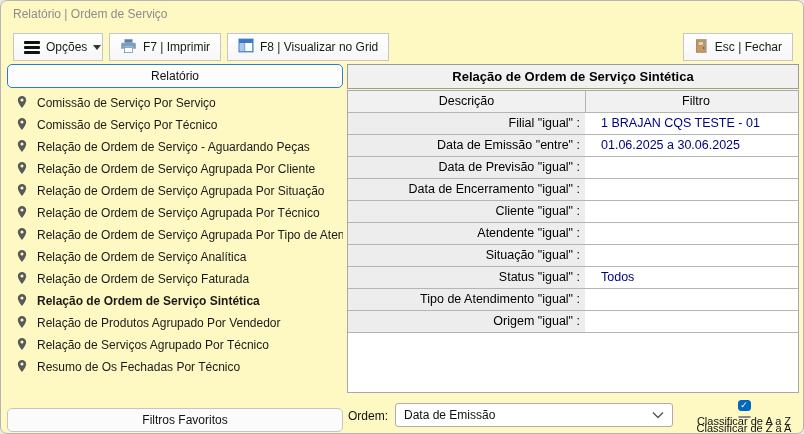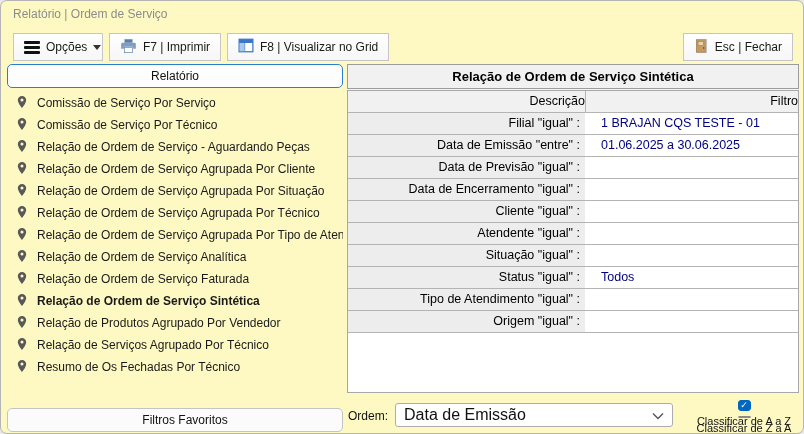--- a/index.html
+++ b/index.html
@@ -43,34 +43,34 @@
   .report-title {
     position:absolute; left:346px; top:63px; width:452px; height:25px;
     border:1px solid #9c9c9c; background:#f1f1f1; font-size:13px; font-weight:bold;
     color:#000; text-align:center; line-height:23px;
   }
   .filter-table {
     position:absolute; left:346px; top:89px; width:452px; height:303px;
     border:1px solid #a8a8a8; background:#ffffff;
   }
   .trow { display:flex; height:22px; border-bottom:1px solid #b4b4b4; }
-  .thead .th { background:#f1f1f1; font-size:12.5px; color:#000; text-align:right; line-height:21px; }
+  .thead .th { background:#f1f1f1; font-size:12.5px; color:#000; text-align:center; line-height:21px; }
   .th-desc { width:237px; }
   .th-filt { flex:1; border-left:1px solid #b4b4b4;padding-left:8px; }
   .td-desc {
     width:237px; background:#ededed; font-size:12.5px; color:#000;
     text-align:right; line-height:21px; padding-right:5px; white-space:nowrap;
   }
   .td-filt { flex:1; font-size:12.5px; color:#000080; line-height:21px; padding-left:16px; white-space:nowrap; }
   
   .order-label { position:absolute; left:347px; top:408px; font-size:12px; color:#111; }
   .combobox {
     position:absolute; left:394px; top:402px; width:278px; height:24px;
     border:1px solid #adadad; border-radius:3px; background:#fff;
-    display:flex; align-items:center; font-size:16px; color:#111; padding:0 8px;
+    display:flex; align-items:center; font-size:12px; color:#111; padding:0 8px;
   }
   .combobox .chev { margin-left:auto; }
   .checks { position:absolute; left:686px; top:399px; width:114px; }
   .check-row { display:flex; align-items:center; gap:4px; height:16px; font-size:11px; color:#111;flex-direction:column; }
   .cb {
     width:13px; height:13px; border:1px solid #8a8a8a; border-radius:3px; background:#fff;
     display:flex; align-items:center; justify-content:center; font-size:9px; color:#fff; line-height:1;
   }
   .cb.checked { background:#0067c0; border-color:#0067c0; }
   .cb.checked::after { content:"\2713"; }

